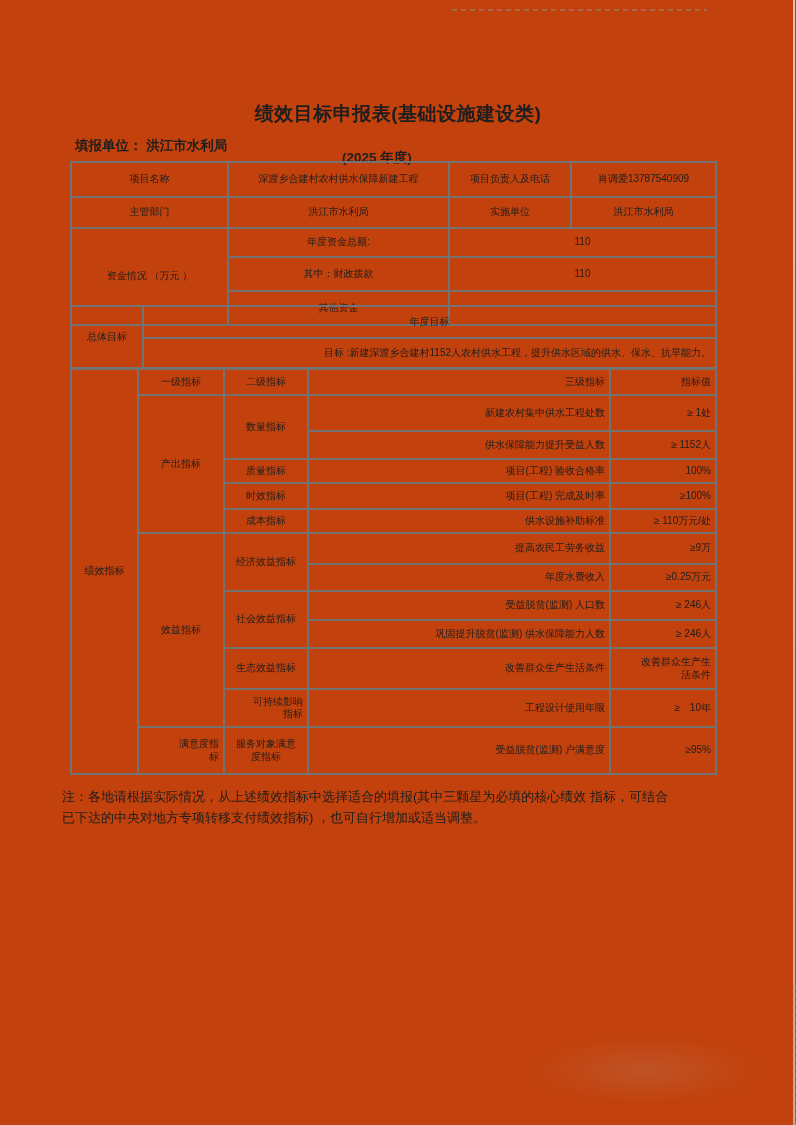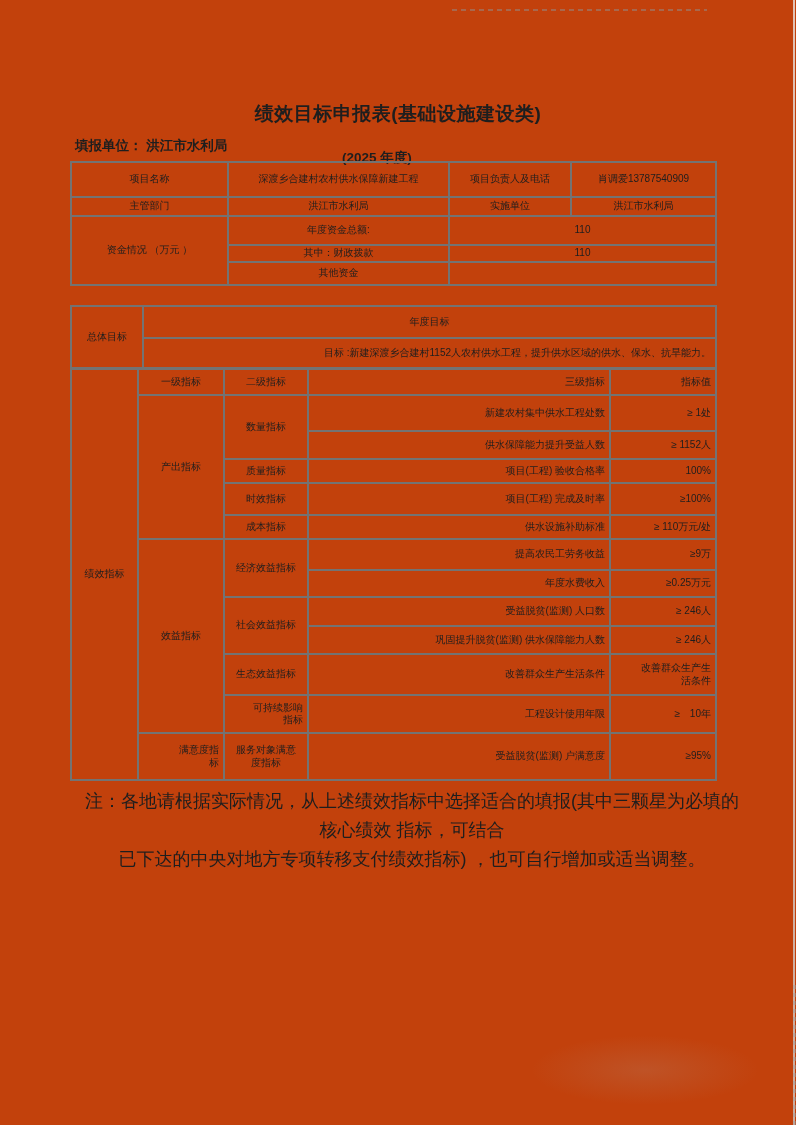--- a/index.html
+++ b/index.html
@@ -34,22 +34,22 @@
     padding:1px 4px; vertical-align:middle; overflow:hidden; }
   td.c { text-align:center; }
   td.l { text-align:right; padding-left:7px; }
   .pre  { white-space:pre-line; }
   .prew { white-space:pre-wrap;margin-left:37px; }
 
   .tbl-a { left:70px; top:161px; width:645px; }
   .tbl-b { left:70px; top:305px; width:645px; }
   .tbl-c { left:70px; top:368px; width:645px; }
 
-  .note { position:absolute; left:78px; top:787px; width:668px;
-    font-size:18px; line-height:1.6; white-space:pre-line;text-align:center; }
+  .note { position:absolute; left:62px; top:787px; width:668px;
+    font-size:13px; line-height:1.6; white-space:pre-line; }
 </style>
 </head>
 <body>
 
 <div class="page">
 
   <div class="artifact-top"></div>
   <div class="artifact-right"></div>
   <div class="artifact-right-dashes"></div>
   <div class="smudge"></div>
@@ -69,36 +69,36 @@
         <col style="width:122px">
         <col style="width:145px">
       </colgroup>
     <tbody>
         <tr style="height:35px">
       <td class="c">项目名称</td>
       <td class="c">深渡乡合建村农村供水保障新建工程</td>
       <td class="c">项目负责人及电话</td>
       <td class="c">肖调爱13787540909</td>
     </tr>
-    <tr style="height:19px">
+    <tr style="height:31px">
       <td class="c">主管部门</td>
       <td class="c">洪江市水利局</td>
       <td class="c">实施单位</td>
       <td class="c">洪江市水利局</td>
     </tr>
     <tr style="height:29px">
       <td class="c" rowspan="3">资金情况 （万元 ）</td>
       <td class="c">年度资金总额:</td>
       <td class="c" colspan="2">110</td>
     </tr>
-    <tr style="height:16px">
+    <tr style="height:34px">
       <td class="c">其中：财政拨款</td>
       <td class="c" colspan="2">110</td>
     </tr>
-    <tr style="height:23px">
+    <tr style="height:34px">
       <td class="c">其他资金</td>
       <td class="c" colspan="2"></td>
     </tr>
   </tbody>
     </table>
 
   <table class="tbl tbl-b">
     <colgroup>
         <col style="width:72px">
         <col style="width:573px">
@@ -138,21 +138,21 @@
     </tr>
     <tr style="height:28px">
       <td class="l">供水保障能力提升受益人数</td>
       <td class="l prew">≥ 1152人</td>
     </tr>
     <tr style="height:24px">
       <td class="c">质量指标</td>
       <td class="l">项目(工程) 验收合格率</td>
       <td class="l prew">100%</td>
     </tr>
-    <tr style="height:32px">
+    <tr style="height:26px">
       <td class="c">时效指标</td>
       <td class="l">项目(工程) 完成及时率</td>
       <td class="l prew">≥100%</td>
     </tr>
     <tr style="height:24px">
       <td class="c">成本指标</td>
       <td class="l">供水设施补助标准</td>
       <td class="l prew">≥ 110万元/处</td>
     </tr>
     <tr style="height:31px">

